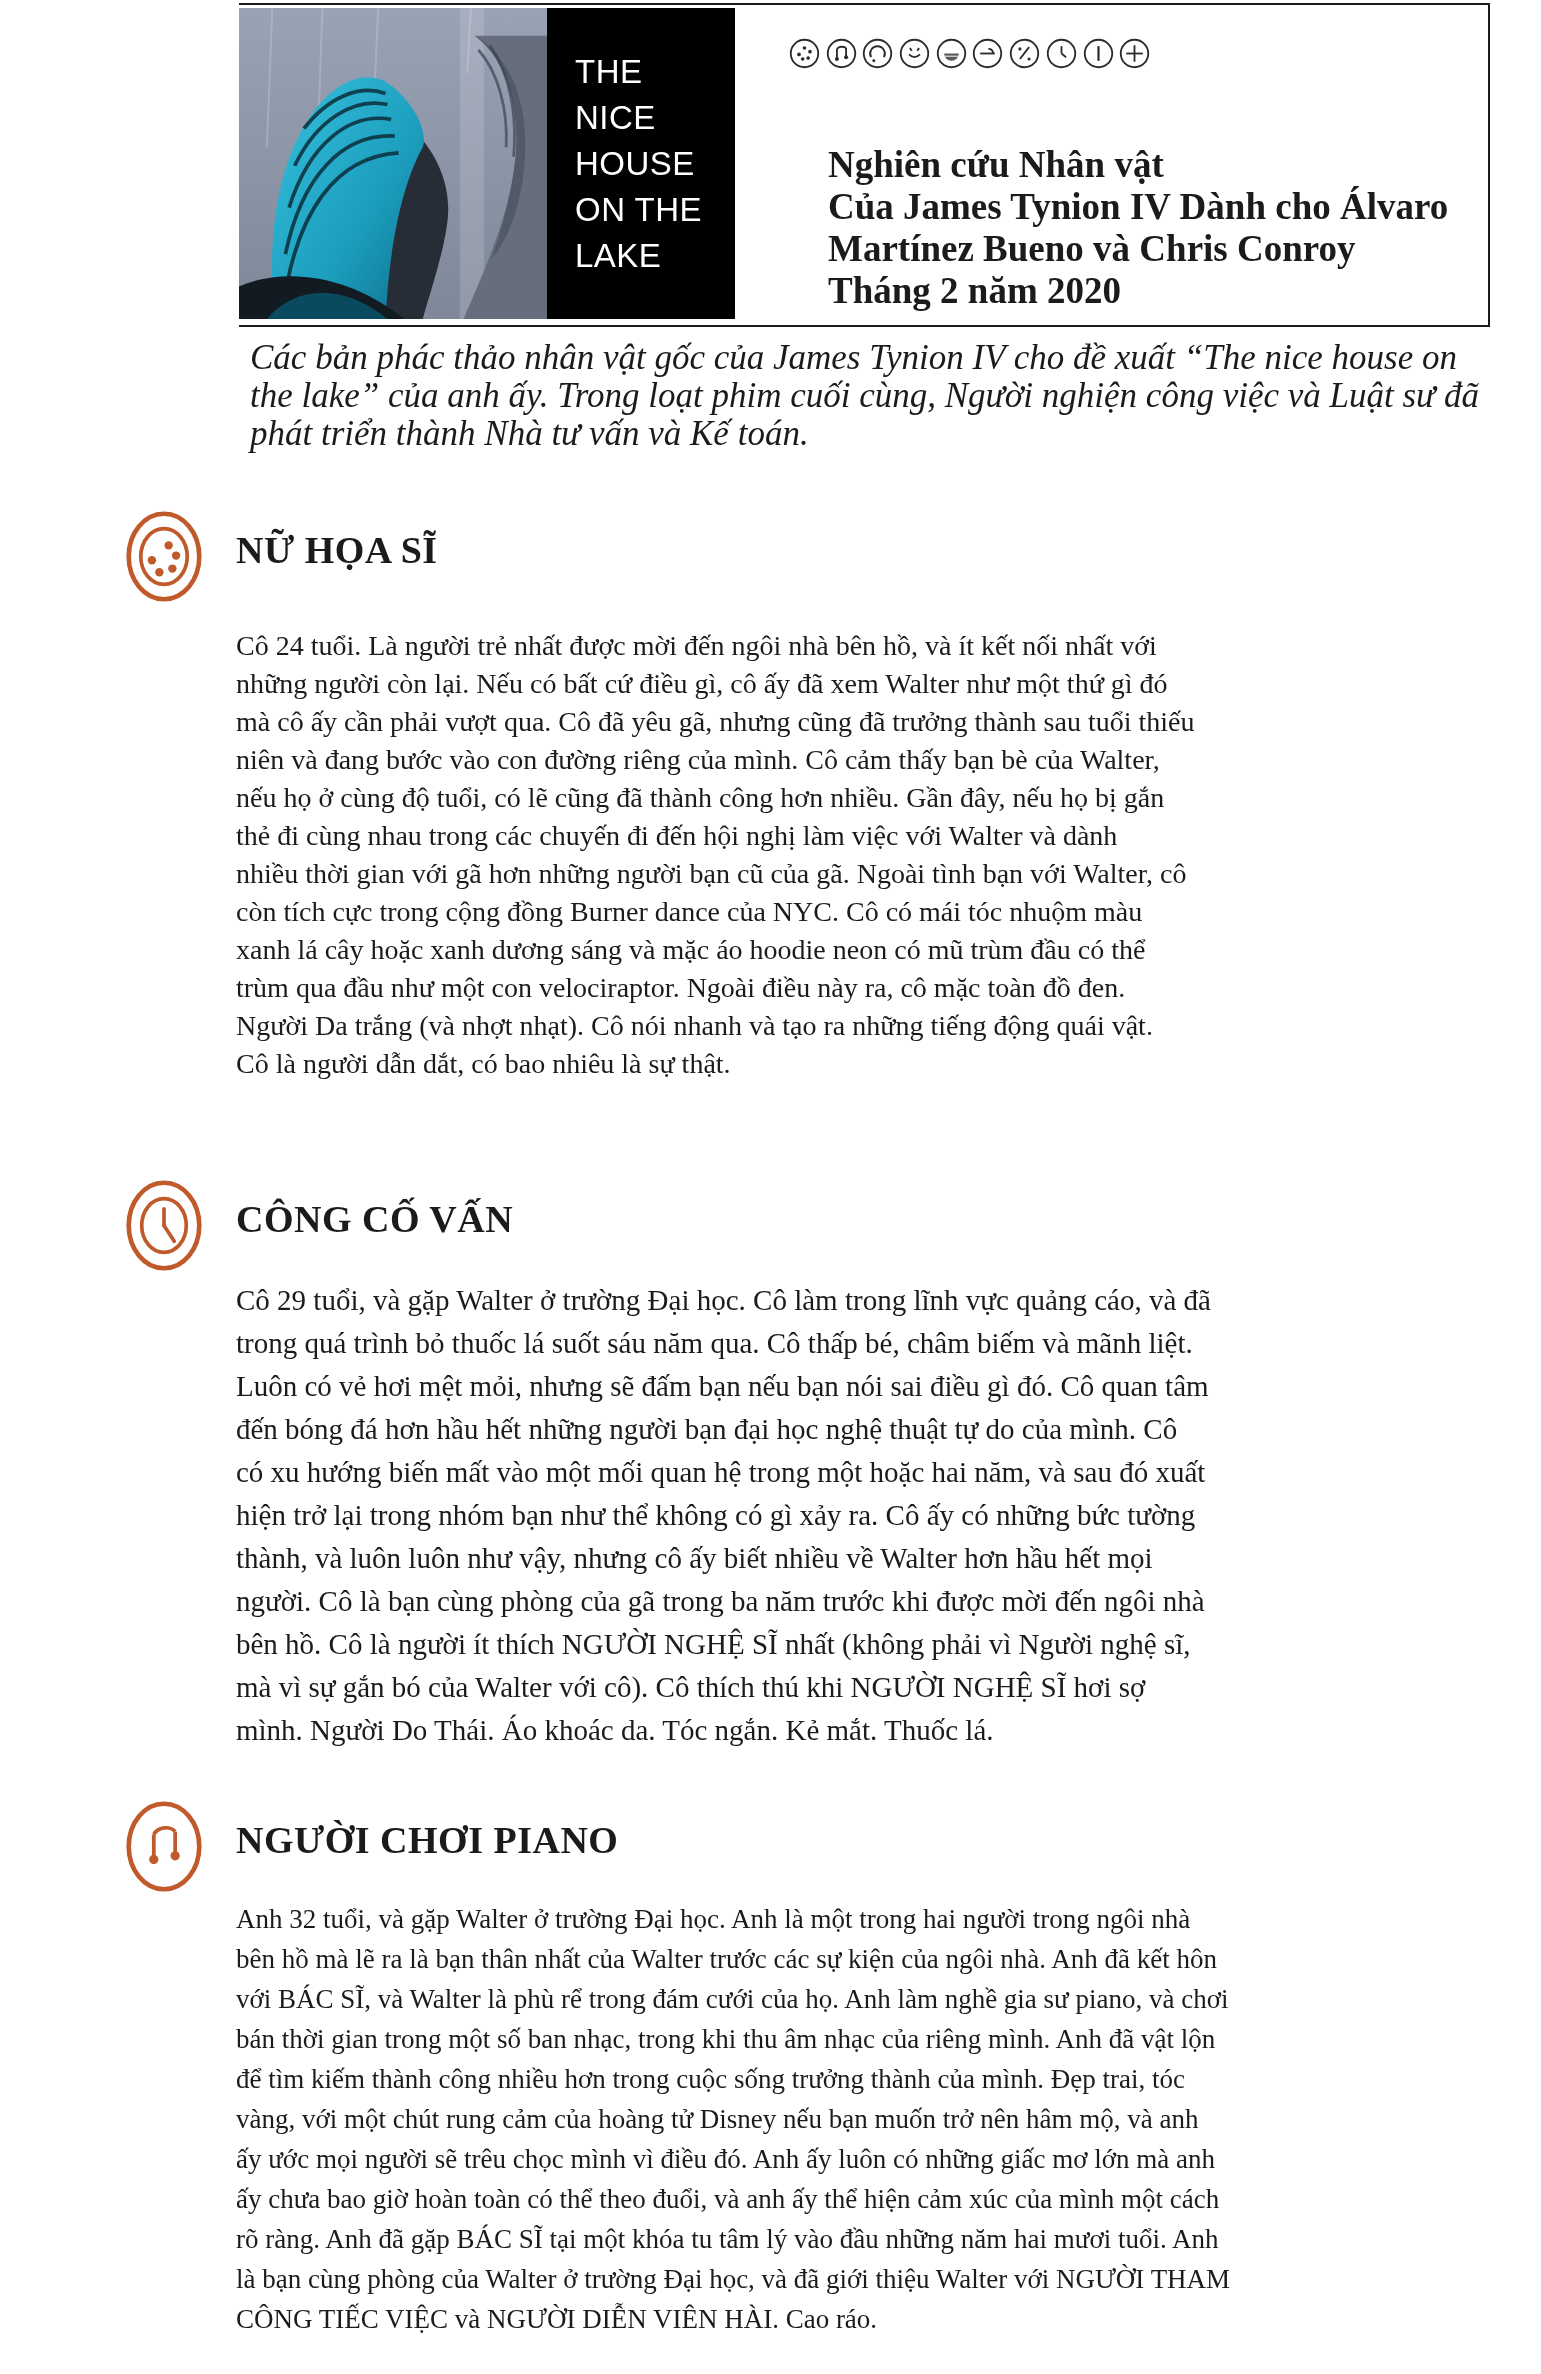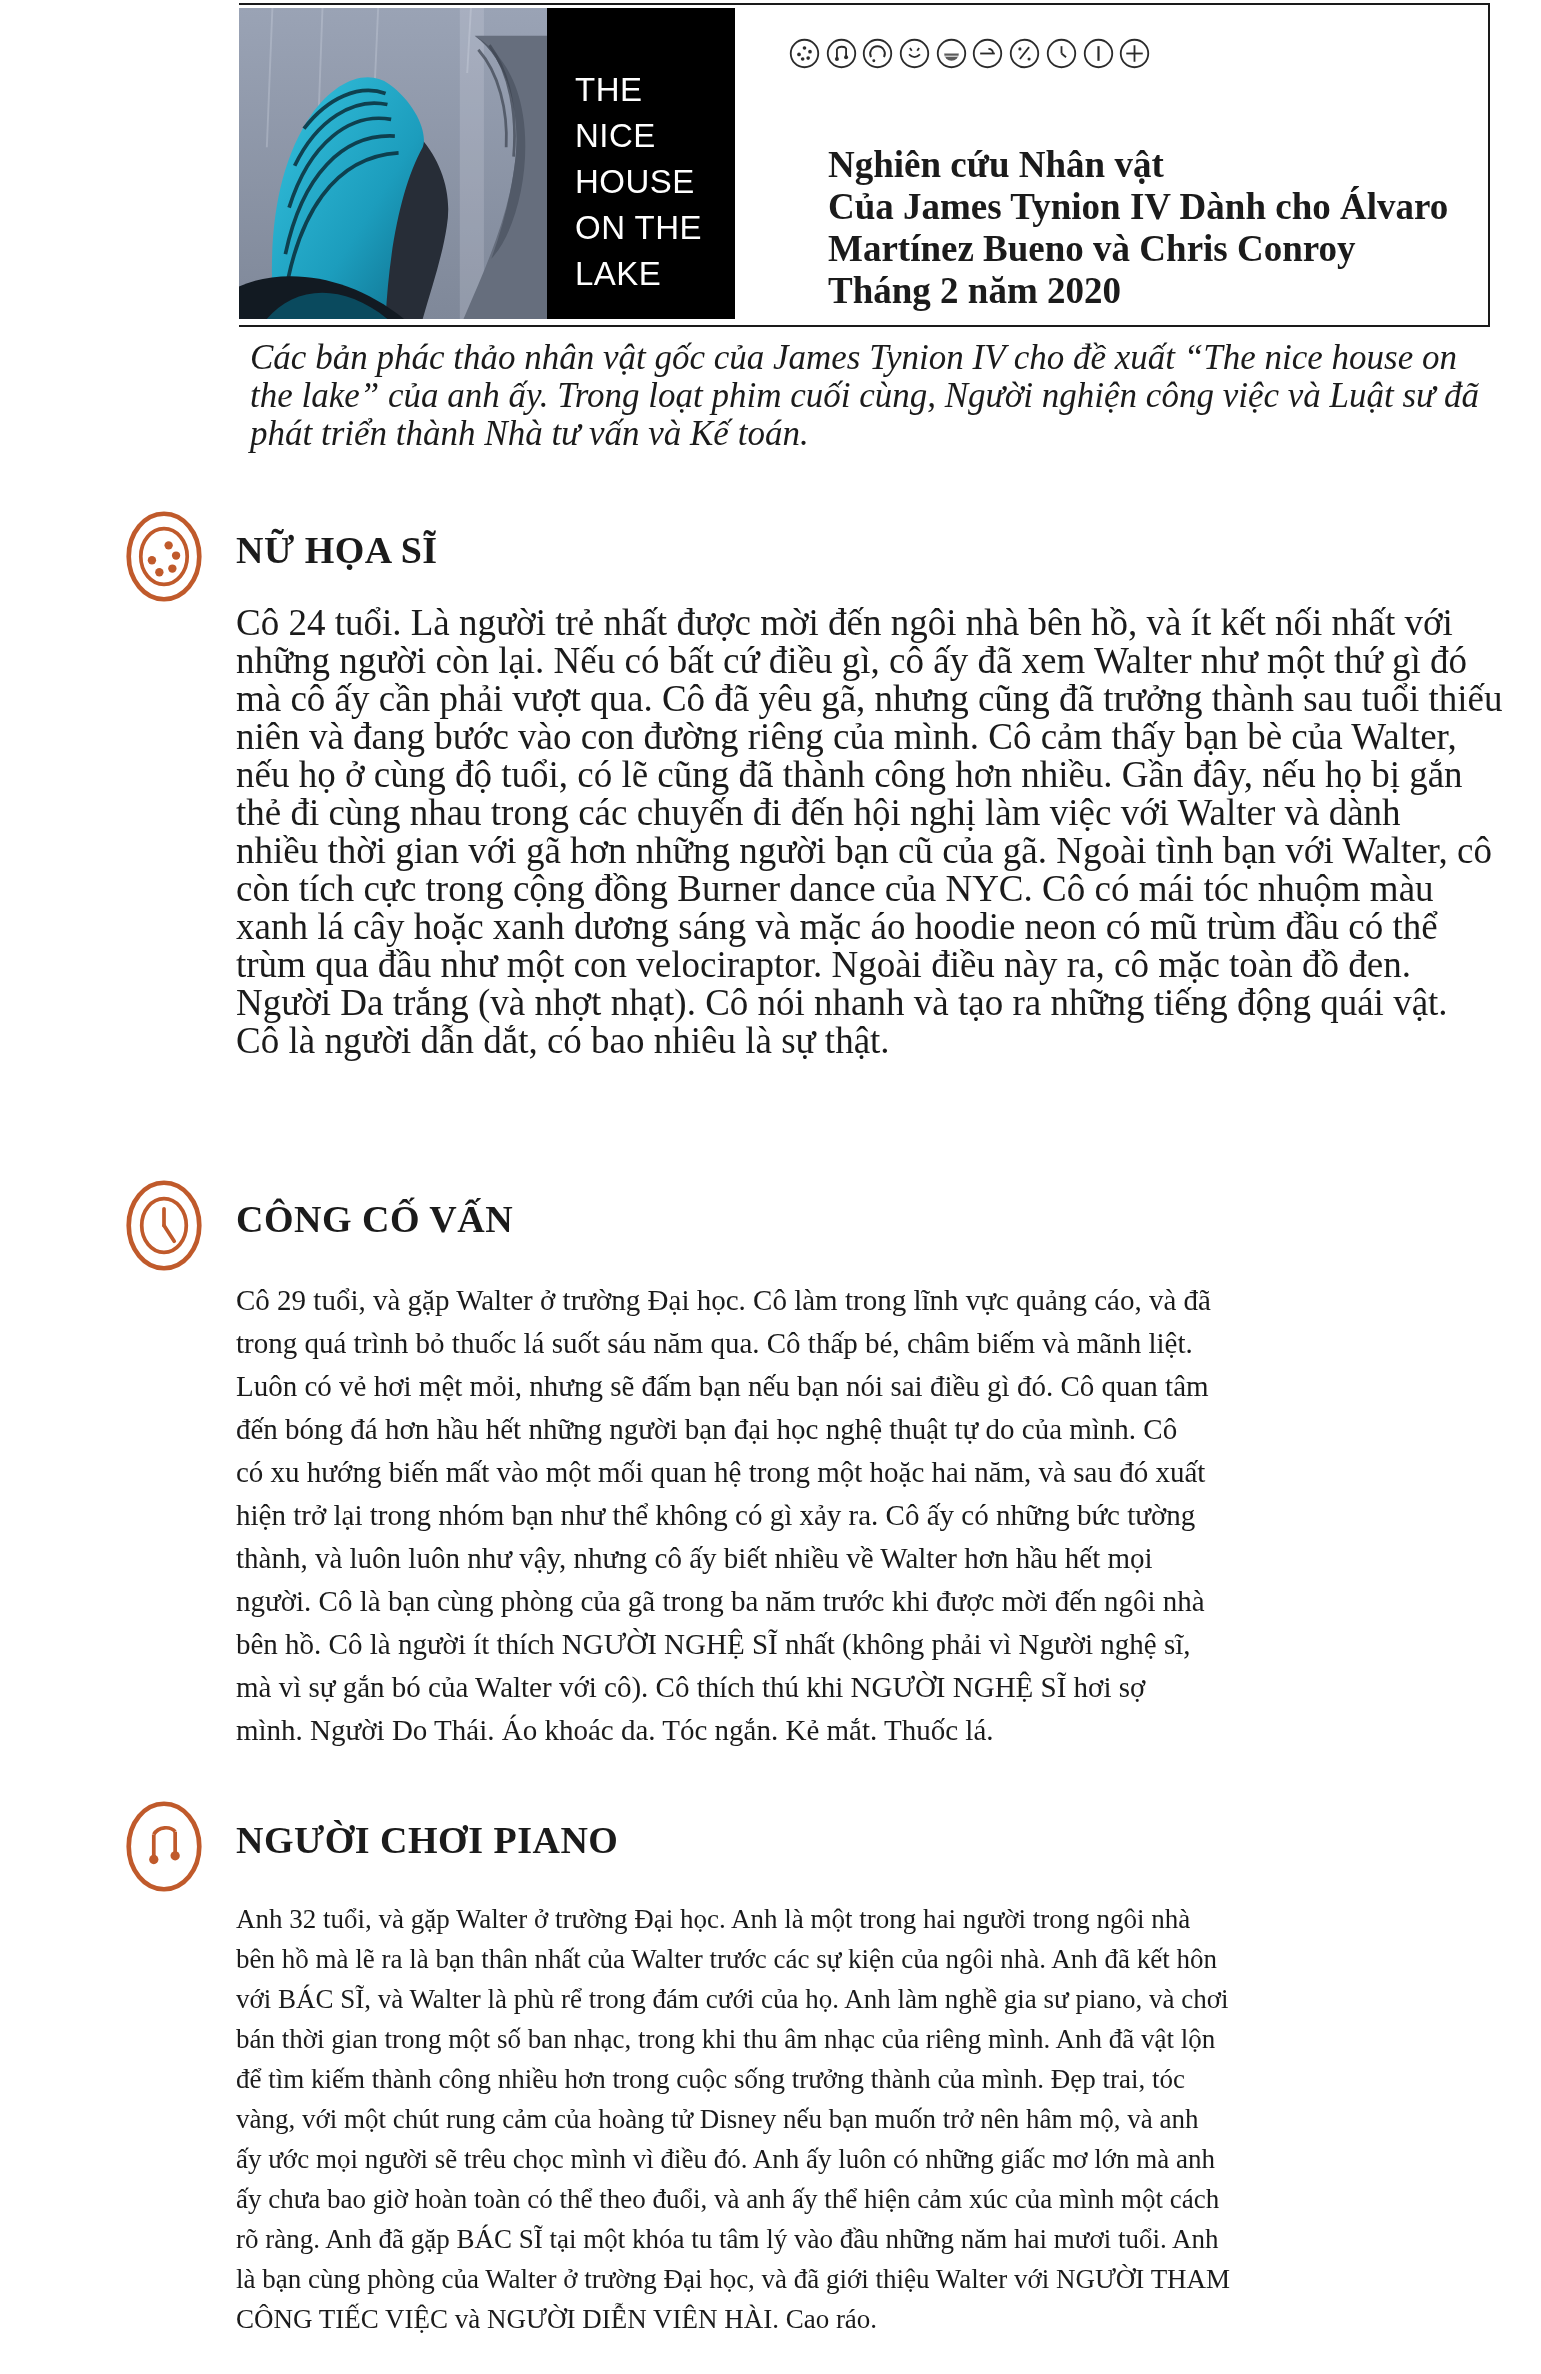--- a/index.html
+++ b/index.html
@@ -12,21 +12,21 @@
   
   .header-box {
     position:absolute; left:239px; top:2.8px; width:1251px; height:324px;
     border-top:2.8px solid #1a1a1a; border-right:2.8px solid #1a1a1a; border-bottom:2.8px solid #1a1a1a;
     box-sizing:border-box;
   }
   .cover-art { position:absolute; left:0; top:3.7px; width:308px; height:311px; display:block; }
   .cover-title {
     position:absolute; left:308px; top:3.7px; width:188px; height:311px; background:#000;
     color:#fff; font-family:"Liberation Sans", "DejaVu Sans", sans-serif;
-    font-size:33px; line-height:46px; padding:59px 0 0 28px; box-sizing:border-box;
+    font-size:33px; line-height:46px; padding:41px 0 0 28px; box-sizing:border-box;
     white-space:pre-line; letter-spacing:0.5px;
   }
   .header-right { position:absolute; left:522px; top:0; right:0; bottom:0; }
   .icon-row { position:absolute; left:27px; top:32px; display:flex; gap:3.7px; }
   .badge { width:33px; height:33px; display:block; }
   .doc-title {
     position:absolute; left:27px; top:139px;
     font-weight:bold; font-size:37px; line-height:42px; white-space:pre-line;margin-left:40px;
   }
 
@@ -37,21 +37,21 @@
   }
 
   
   .char-section { position:absolute; left:125px; width:1396px; }
   .sec-row { display:flex; align-items:flex-end; }
   .sec-icon { width:78px; height:93px; flex:0 0 78px; margin-right:33px; display:block; }
   .sec-title { font-weight:bold; font-size:38px; letter-spacing:0.5px; }
   .sec-body { margin-left:111px; white-space:pre-line; }
 
   #sec-artist  { top:496px;  }
-  #sec-artist  .sec-body { font-size:37px; line-height:38px; margin-top:1px;  width:1299px; }
+  #sec-artist  .sec-body { font-size:28px; line-height:38px; margin-top:24px;  width:1299px; }
   #sec-advisor { top:1165px; }
   #sec-advisor .sec-body { font-size:29px; line-height:43px; margin-top:7.4px;  width:1317px; }
   #sec-pianist { top:1786px; }
   #sec-pianist .sec-body { font-size:27px; line-height:40px;   margin-top:5.6px;  width:1340px; }
 </style>
 </head>
 <body>
 
 <div class="header-box">
 

